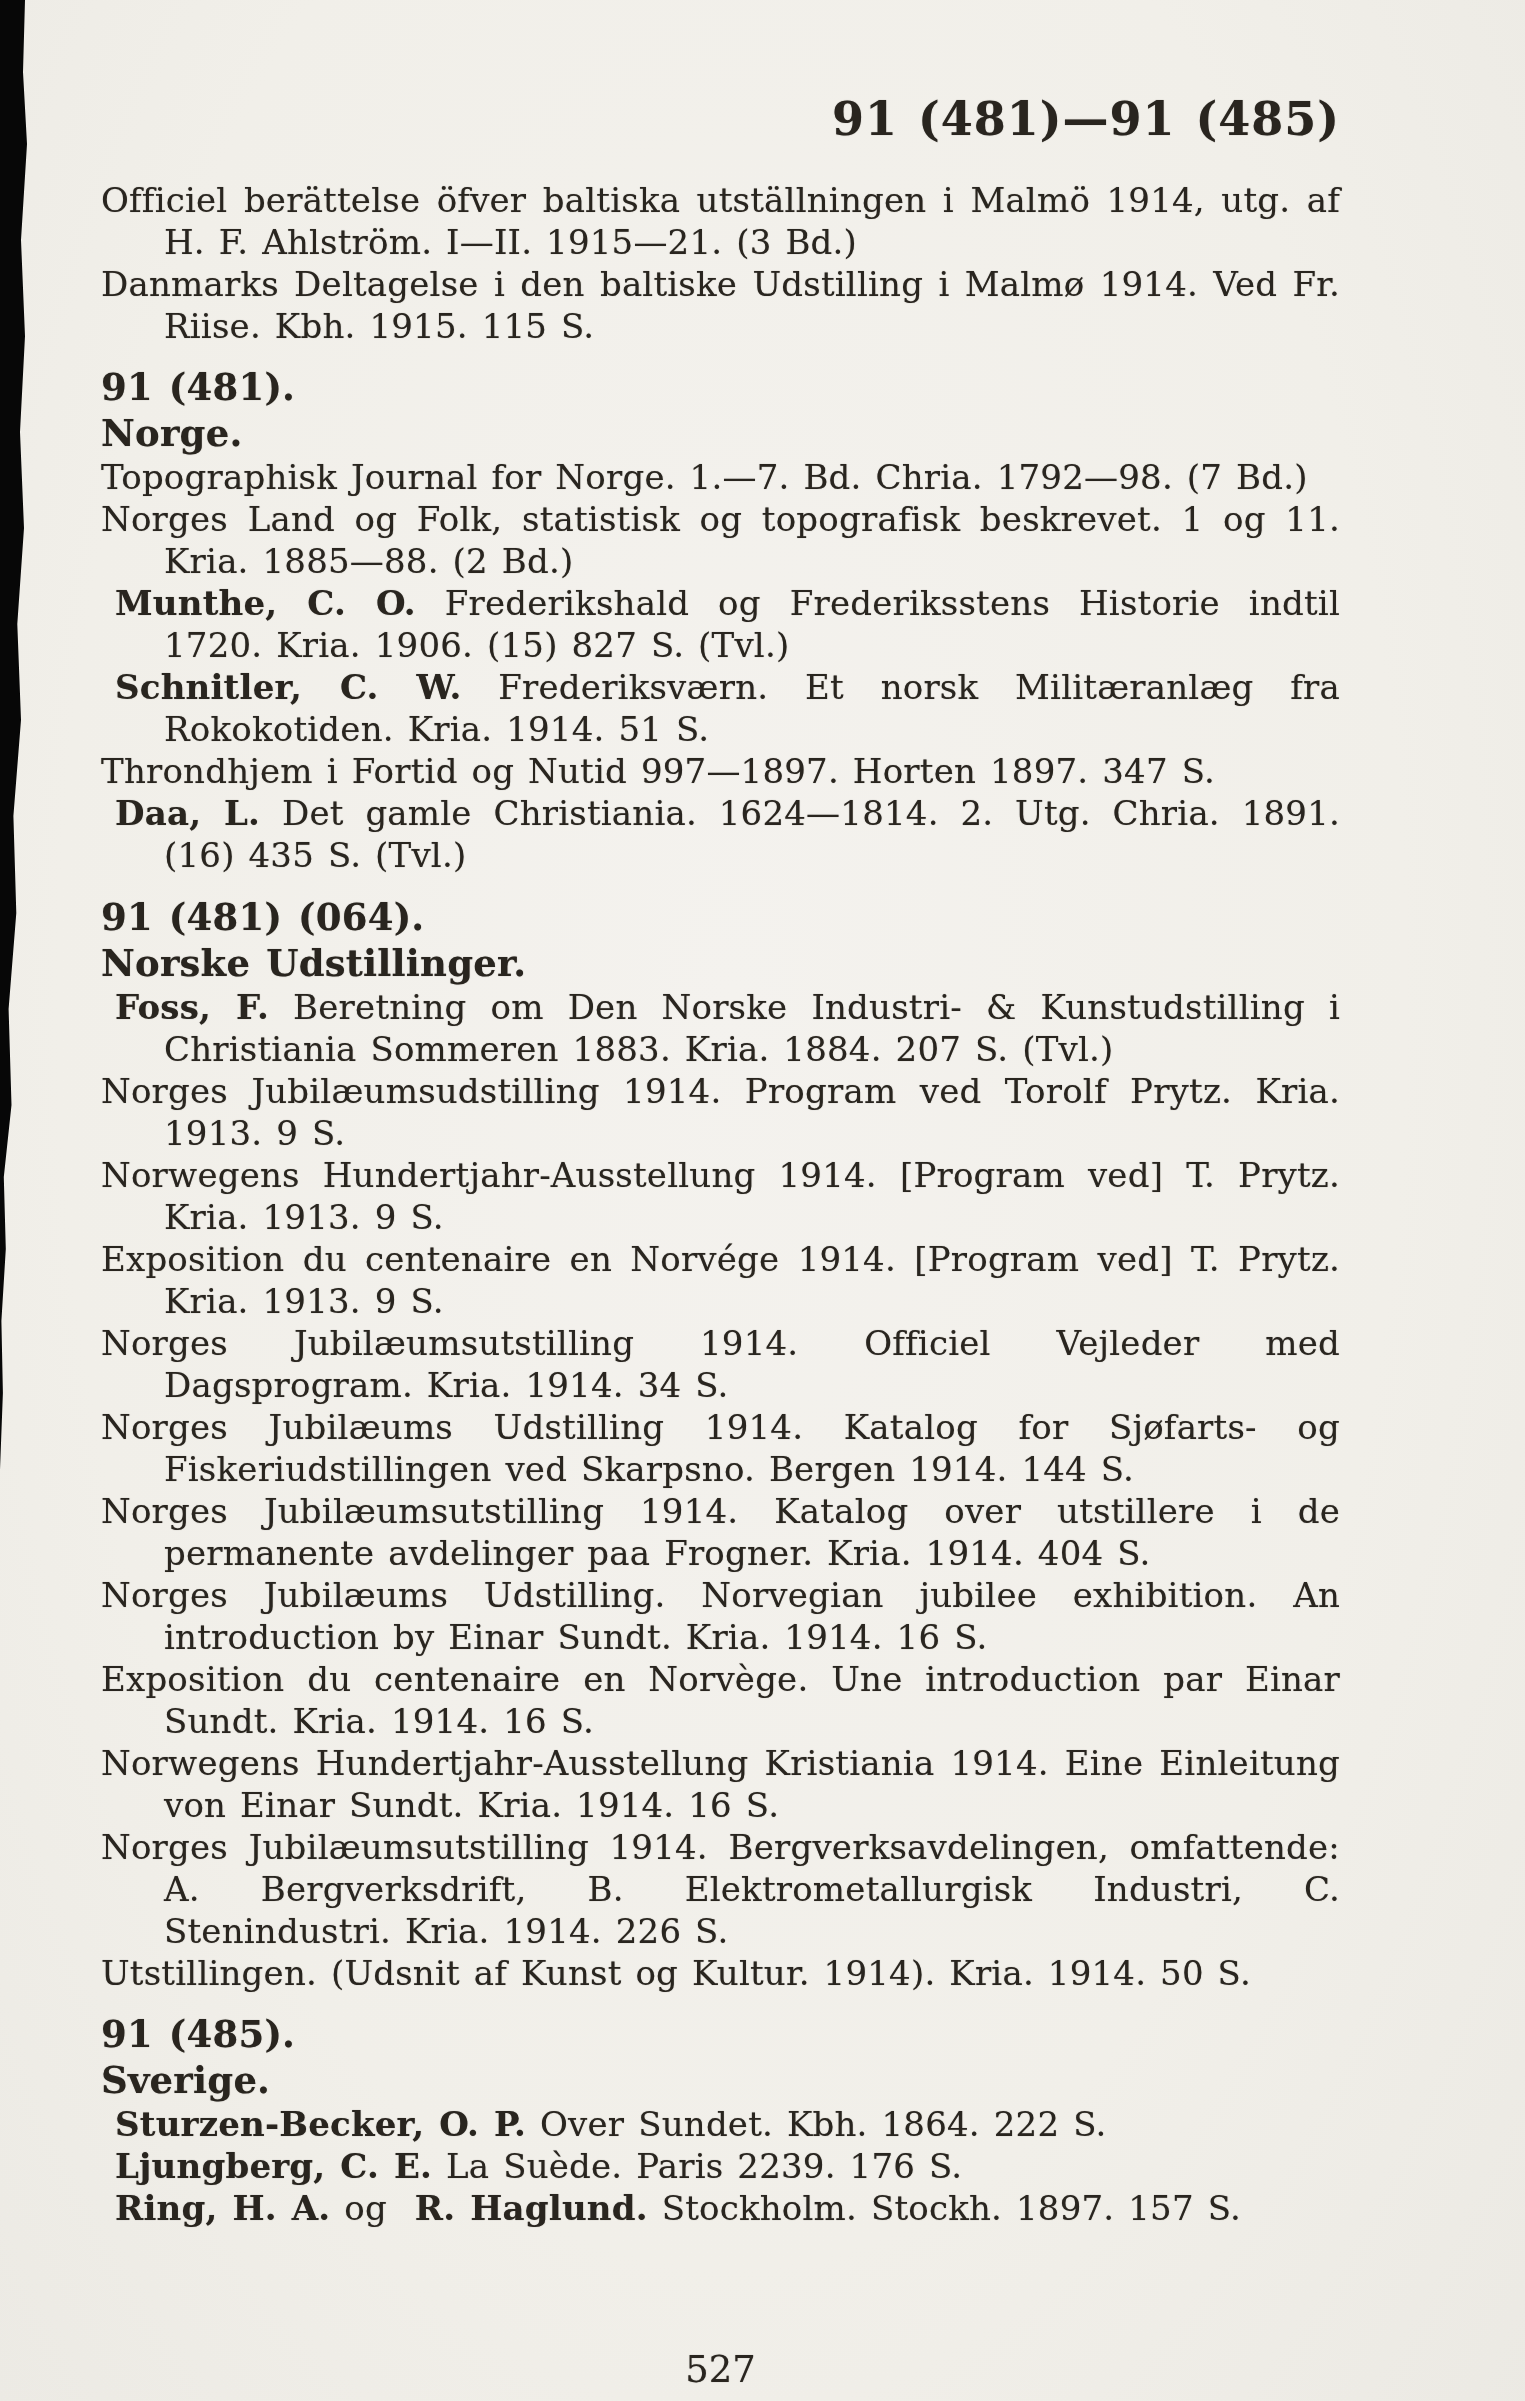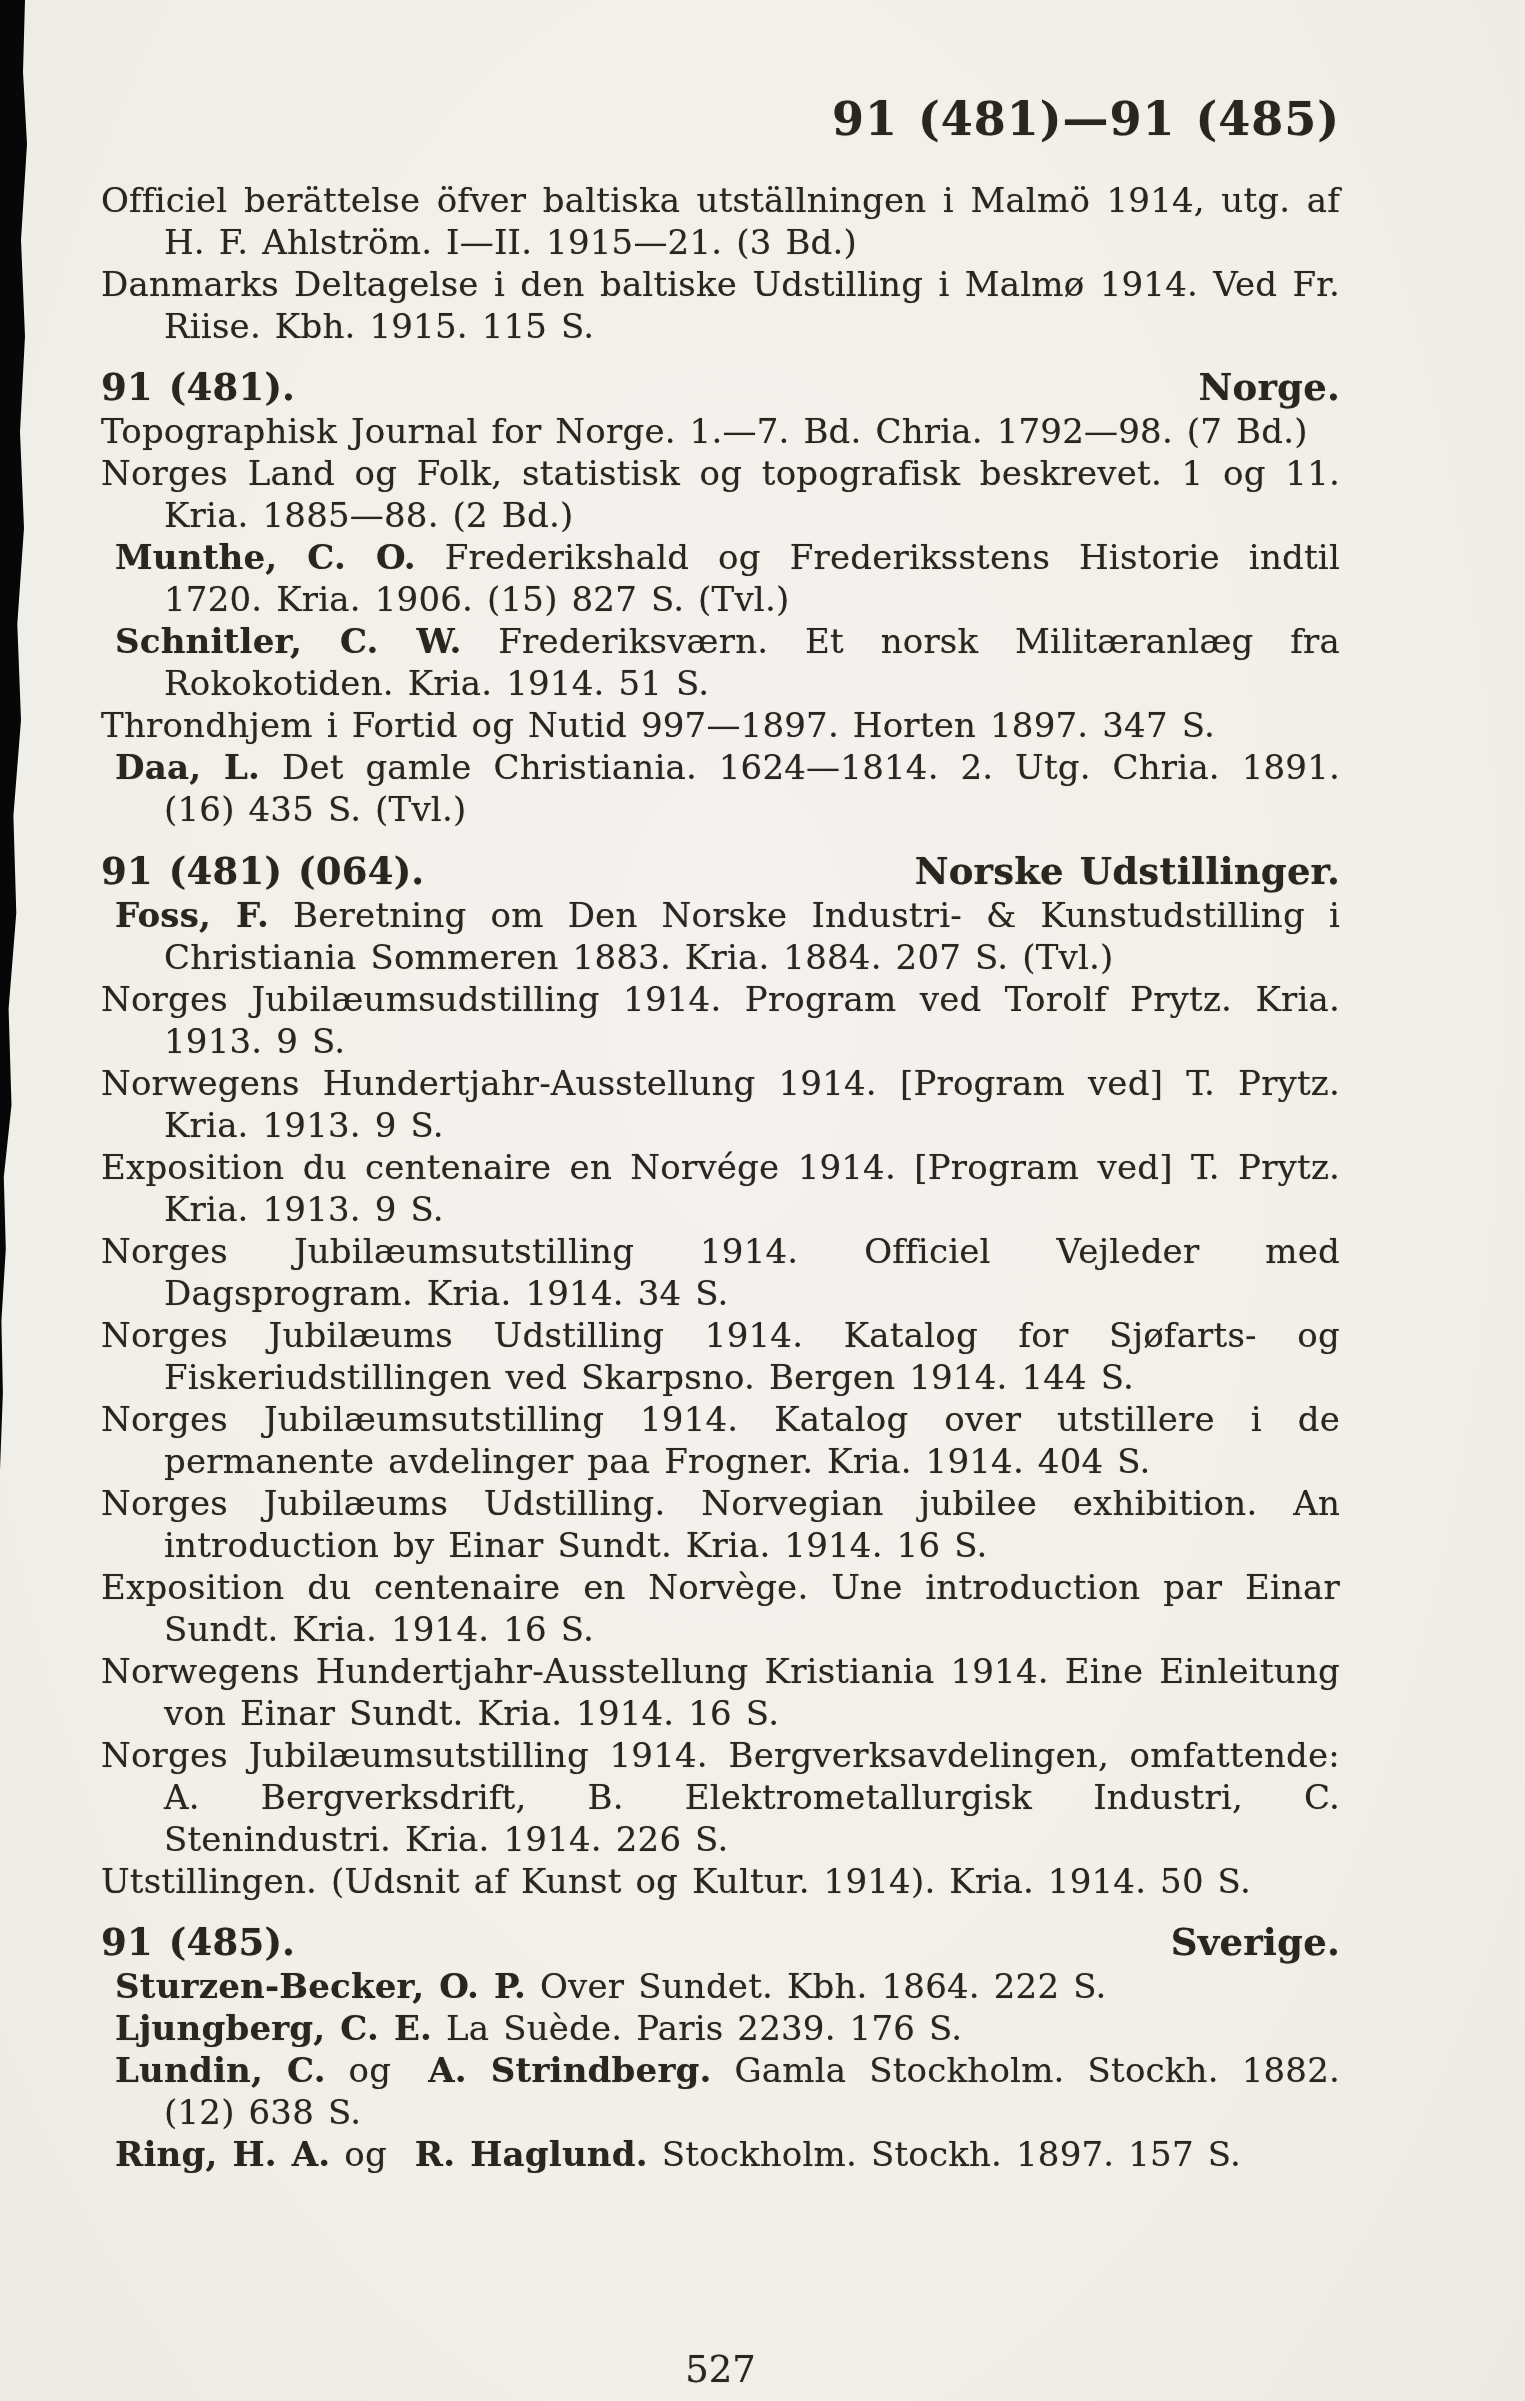--- a/index.html
+++ b/index.html
@@ -52,20 +52,21 @@
   .bold { font-weight: bold; margin-left: 14px; }
   .section { margin-top: 17.3px; }
   .section-heading {
     display: flex;
     justify-content: space-between;
     align-items: baseline;
     font-weight: bold;
     font-size: 37px;
     line-height: 46px;
     margin: 0;
+    flex-direction: column;
   }
   .page-number {
     position: absolute;
     left: 101px;
     top: 2351px;
     width: 1239px;
     text-align: center;
     font-size: 37px;
     line-height: 1;
     text-shadow: 0 0 1px rgba(42, 38, 32, 0.45);
@@ -122,21 +123,20 @@
   </div>
 
   <div class="section">
     <div class="section-heading">
       <span>91 (485).</span>
       <span>Sverige.</span>
     </div>
     <div>
         <p class="entry"><span class="bold">Sturzen-Becker, O. P.</span><span> Over Sundet. Kbh. 1864. 222 S.</span></p>
         <p class="entry"><span class="bold">Ljungberg, C. E.</span><span> La Suède. Paris 2239. 176 S.</span></p>
-        <p class="entry"><span class="bold">Lundin, C.</span><span> og </span><span class="bold">A. Strindberg.</span><span> Gamla Stockholm. Stockh. 1882. (12) 638 S.</span></p>
         <p class="entry"><span class="bold">Ring, H. A.</span><span> og </span><span class="bold">R. Haglund.</span><span> Stockholm. Stockh. 1897. 157 S.</span></p>
       </div>
   </div>
 
 </div>
 
 <div class="page-number">527</div>
 
 
 </body></html>

